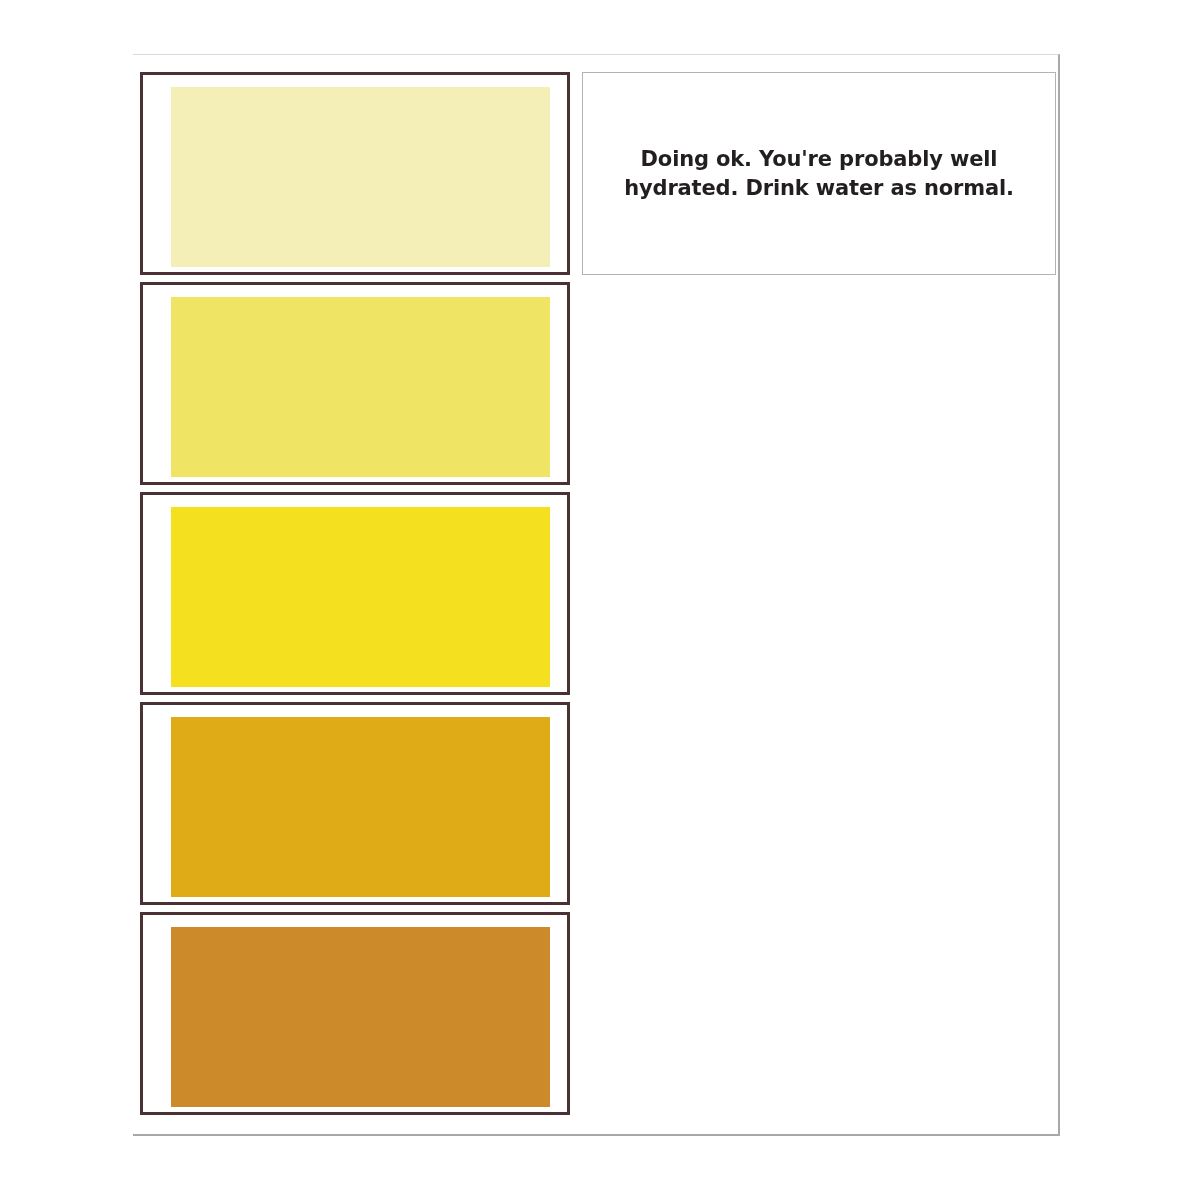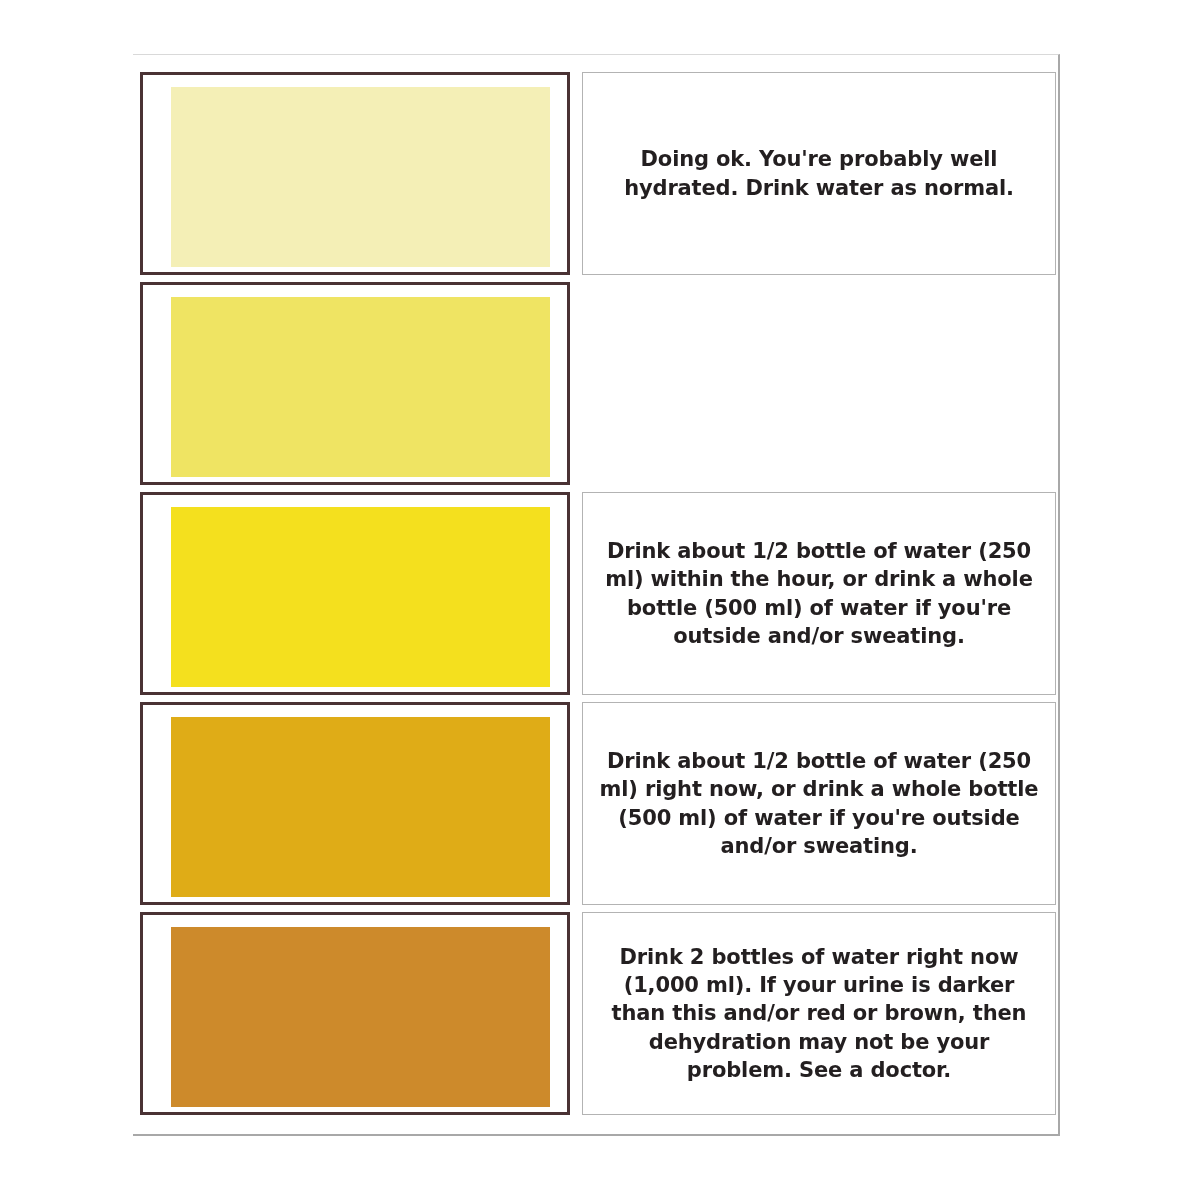--- a/index.html
+++ b/index.html
@@ -121,37 +121,28 @@
     <div class="row r1">
       <div class="swatch-cell">
         <div class="swatch" style="background: rgb(239, 228, 99);"></div>
       </div>
     </div>
 
     <div class="row r2">
       <div class="swatch-cell">
         <div class="swatch" style="background: rgb(244, 224, 30);"></div>
       </div>
-      <div class="advice-cell">
-        <div class="advice-text">Drink about 1/2 bottle of water (250 ml) within the hour, or drink a whole bottle (500 ml) of water if you're outside and/or sweating.</div>
-      </div>
     </div>
 
     <div class="row r3">
       <div class="swatch-cell">
         <div class="swatch" style="background: rgb(223, 172, 23);"></div>
-      </div>
-      <div class="advice-cell">
-        <div class="advice-text">Drink about 1/2 bottle of water (250 ml) right now, or drink a whole bottle (500 ml) of water if you're outside and/or sweating.</div>
       </div>
     </div>
 
     <div class="row r4">
       <div class="swatch-cell">
         <div class="swatch" style="background: rgb(205, 138, 43);"></div>
       </div>
-      <div class="advice-cell">
-        <div class="advice-text">Drink 2 bottles of water right now (1,000 ml). If your urine is darker than this and/or red or brown, then dehydration may not be your problem. See a doctor.</div>
-      </div>
     </div>
 
   </div>
 </div>
 
 </body></html>

